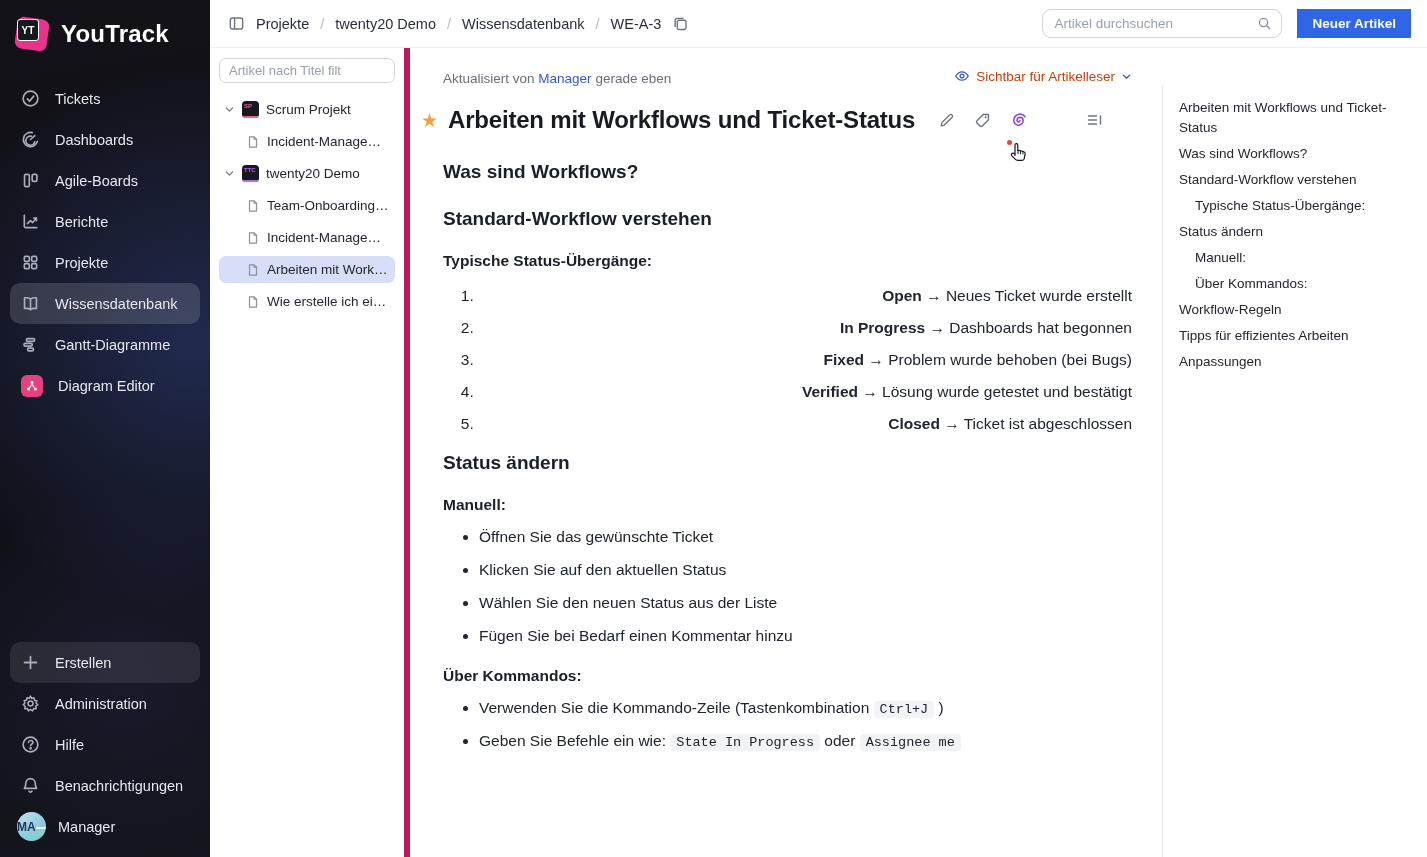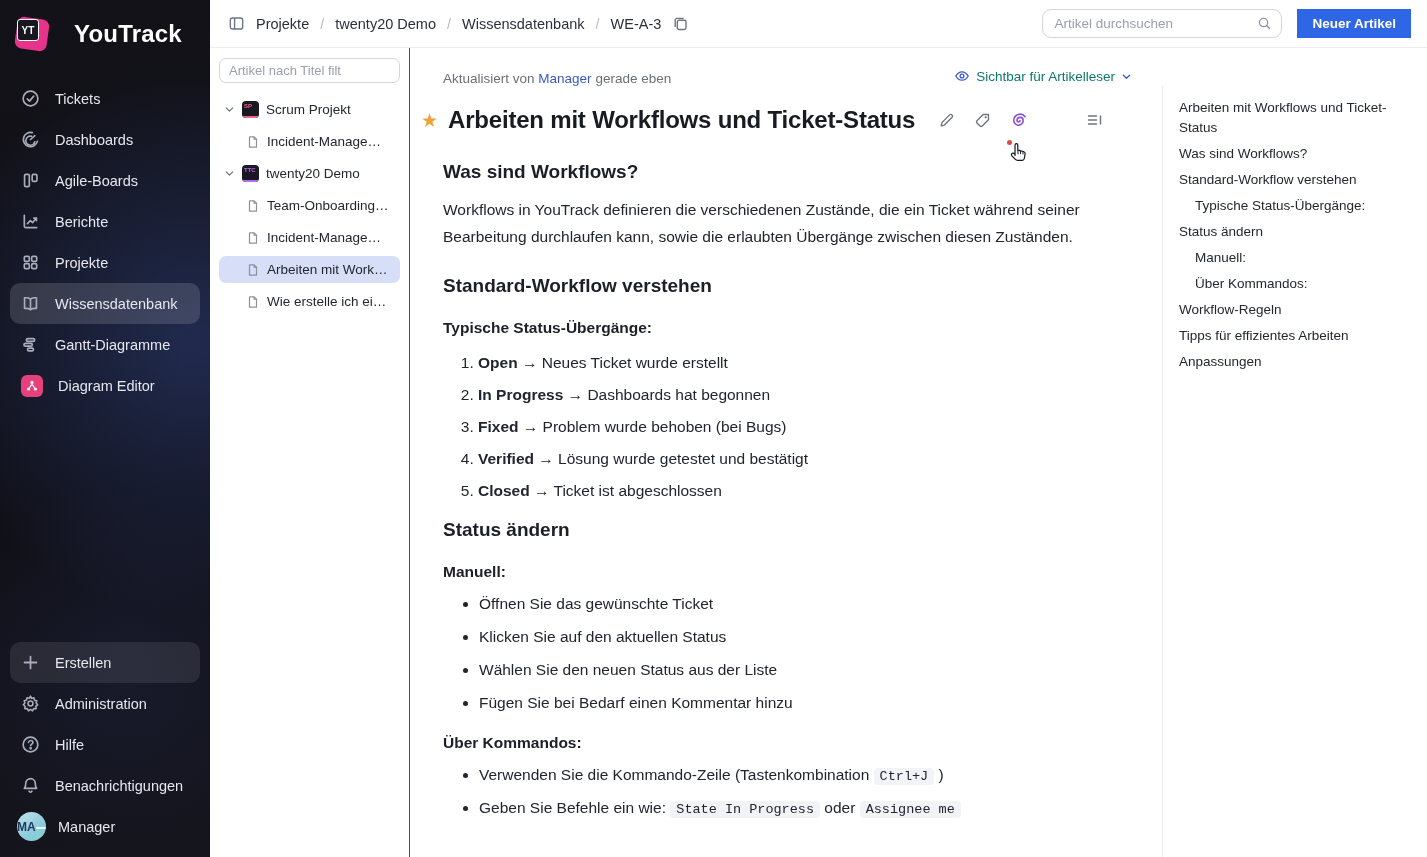--- a/index.html
+++ b/index.html
@@ -9,21 +9,21 @@
 
   
   .sidebar {
     width:210px; flex-shrink:0; display:flex; flex-direction:column;
     color:#e3e5ec; position:relative;
     background:
       radial-gradient(430px 430px at 92% 40%, rgba(62,86,172,.38), rgba(62,86,172,0) 64%),
       radial-gradient(300px 280px at 60% 78%, rgba(52,66,130,.18), transparent 65%),
       linear-gradient(170deg,#121218 0%, #0f0f15 55%, #15151d 100%);
   }
-  .logo-row { display:flex; align-items:center; gap:24px; padding:16px 12px 22px 14px; }
+  .logo-row { display:flex; align-items:center; gap:11px; padding:16px 12px 22px 14px; }
   .logo-badge { width:36px; height:36px; position:relative; flex-shrink:0; }
   .logo-hex { position:absolute; inset:2px; background:#e6338c; border-radius:7px; transform:rotate(8deg); }
   .logo-yt  { position:absolute; left:3px; top:3px; width:22px; height:22px; background:#17171f;
               border-radius:3px; color:#fff; font-size:10px; font-weight:700;
               display:flex; align-items:center; justify-content:center; border:1px solid #fff; }
   .logo-text { font-size:24px; font-weight:700; color:#ffffff; letter-spacing:.2px; }
 
   .nav { padding:4px 10px; }
   .nav-item { display:flex; align-items:center; gap:15px; height:41px; padding:0 11px;
               border-radius:10px; font-size:14.5px; color:#e6e7ee; cursor:default; }
@@ -58,21 +58,21 @@
   .search-box input { border:none; outline:none; flex:1; font-size:13.5px; color:#3a3f4b;
                       font-family:"Liberation Sans",sans-serif; background:transparent; }
   .search-box input::placeholder { color:#9aa0ab; }
   .btn-primary { background:#2e66e5; color:#fff; font-size:13.5px; font-weight:600; height:29px;
                  padding:0 15px; border-radius:0; border:none; margin-left:15px;
                  font-family:"Liberation Sans",sans-serif; }
 
   .workspace { flex:1; display:flex; min-height:0; }
 
   
-  .tree { width:200px; flex-shrink:0; border-right:1px solid #be185d; padding:10px 9px 0 9px; }
+  .tree { width:200px; flex-shrink:0; border-right:6px solid #be185d; padding:10px 9px 0 9px; }
   .filter-input { width:100%; height:25px; border:1px solid #d2d5dd; border-radius:7px;
                   font-size:13px; padding:0 9px; color:#3a3f4b; margin-bottom:13px;
                   font-family:"Liberation Sans",sans-serif; outline:none; }
   .filter-input::placeholder { color:#9aa0ab; }
   .tree-row { display:flex; align-items:center; gap:7px; height:27px; margin-bottom:5px;
               border-radius:7px; font-size:13.5px; color:#23272f; padding:0 5px; white-space:nowrap; }
   .tree-row .lbl { overflow:hidden; text-overflow:ellipsis; }
   .tree-row.sel { background:#d7def8; }
   .tree-row.article { padding-left:27px; }
   .chev { width:11px; height:11px; color:#6f7480; display:flex; flex-shrink:0; }
@@ -84,39 +84,39 @@
   .pavatar.pink { color:#ef5f93; } .pavatar.pink::after { background:#ef5f93; }
   .pavatar.purple { color:#b16cf0; } .pavatar.purple::after { background:#b16cf0; }
   .doc-ic { width:14px; height:14px; color:#8c919d; display:flex; flex-shrink:0; }
   .doc-ic svg { width:100%; height:100%; }
 
   
   .content { flex:1; min-width:0; padding:20px 30px 0 33px; overflow:hidden; }
   .meta-row { display:flex; justify-content:space-between; align-items:flex-start; }
   .meta { font-size:13.5px; color:#697077; line-height:21px; }
   .meta .lnk { color:#3a57c8; }
-  .visibility { font-size:13.5px; color:#0f766e; display:flex; align-items:center; gap:6px; white-space:nowrap; }
+  .visibility { font-size:13.5px; color:#c2410c; display:flex; align-items:center; gap:6px; white-space:nowrap; }
   .visibility .ey { width:16px; height:16px; display:flex; color:#3a57c8; }
   .visibility svg { width:100%; height:100%; }
 
   .title-row { display:flex; align-items:center; gap:10px; margin:17px 0 0 -22px; }
   .star { color:#efa23b; font-size:19px; line-height:1; }
   .h1 { font-size:24px; font-weight:700; color:#181b22; letter-spacing:-.2px; white-space:nowrap; }
   .title-icons { display:flex; align-items:center; gap:19px; margin-left:13px; flex:1; }
   .t-ic { width:17px; height:17px; color:#6e7480; display:flex; }
   .t-ic svg { width:100%; height:100%; }
   .t-ic.purple { color:#8c4fd0; }
   .toc-btn { margin-left:auto; margin-right:28px; color:#6e7480; width:18px; height:18px; display:flex; }
 
   .h2 { font-size:19px; font-weight:700; color:#1b1f28; }
   .h3 { font-size:15.5px; font-weight:700; color:#1b1f28; }
   .body-p { font-size:15.5px; color:#21252f; line-height:27px; max-width:680px; margin-top:13px; }
   .h2.mt1 { margin-top:27px; } .h2.mt2 { margin-top:25px; } .h2.mt3 { margin-top:19px; }
   .h3.mt { margin-top:22px; }
-  ol.steps { margin:17px 0 0 0; padding-left:35px; }
+  ol.steps { margin:17px 0 0 0; padding-left:35px;text-align:right; }
   ol.steps li { font-size:15.5px; color:#21252f; margin-bottom:14px; }
   ul.dots { margin:14px 0 0 0; padding-left:36px; }
   ul.dots li { font-size:15.5px; color:#21252f; margin-bottom:15px; }
   .b { font-weight:700; }
   code.kbd { font-family:"Liberation Mono","DejaVu Sans Mono",monospace; font-size:13.5px;
              background:#f2f3f6; border-radius:4px; padding:1px 6px; color:#21252f; }
 
   
   .toc { width:265px; flex-shrink:0; padding:50px 16px 0 17px; position:relative;
          font-size:13.5px; color:#23272f; }
@@ -434,21 +434,20 @@
             <span class="t-ic toc-btn">
               <svg viewBox="0 0 18 18" fill="none" stroke="currentColor" stroke-width="1.4" stroke-linecap="round">
                   <path d="M2.5 5h8M2.5 9h8M2.5 13h8"></path>
                   <path d="M14.5 5v8"></path>
                 </svg>
             </span>
           </div>
         </div>
 
         <h2 class="h2 mt1">Was sind Workflows?</h2>
-        <p class="body-p">Workflows in YouTrack definieren die verschiedenen Zustände, die ein Ticket während seiner Bearbeitung durchlaufen kann, sowie die erlaubten Übergänge zwischen diesen Zuständen.</p>
 
         <h2 class="h2 mt2">Standard-Workflow verstehen</h2>
         <h3 class="h3 mt">Typische Status-Übergänge:</h3>
 
         <ol class="steps">
           <li>
             <span class="b">Open</span>
             <span>→ Neues Ticket wurde erstellt</span>
           </li>
           <li>

